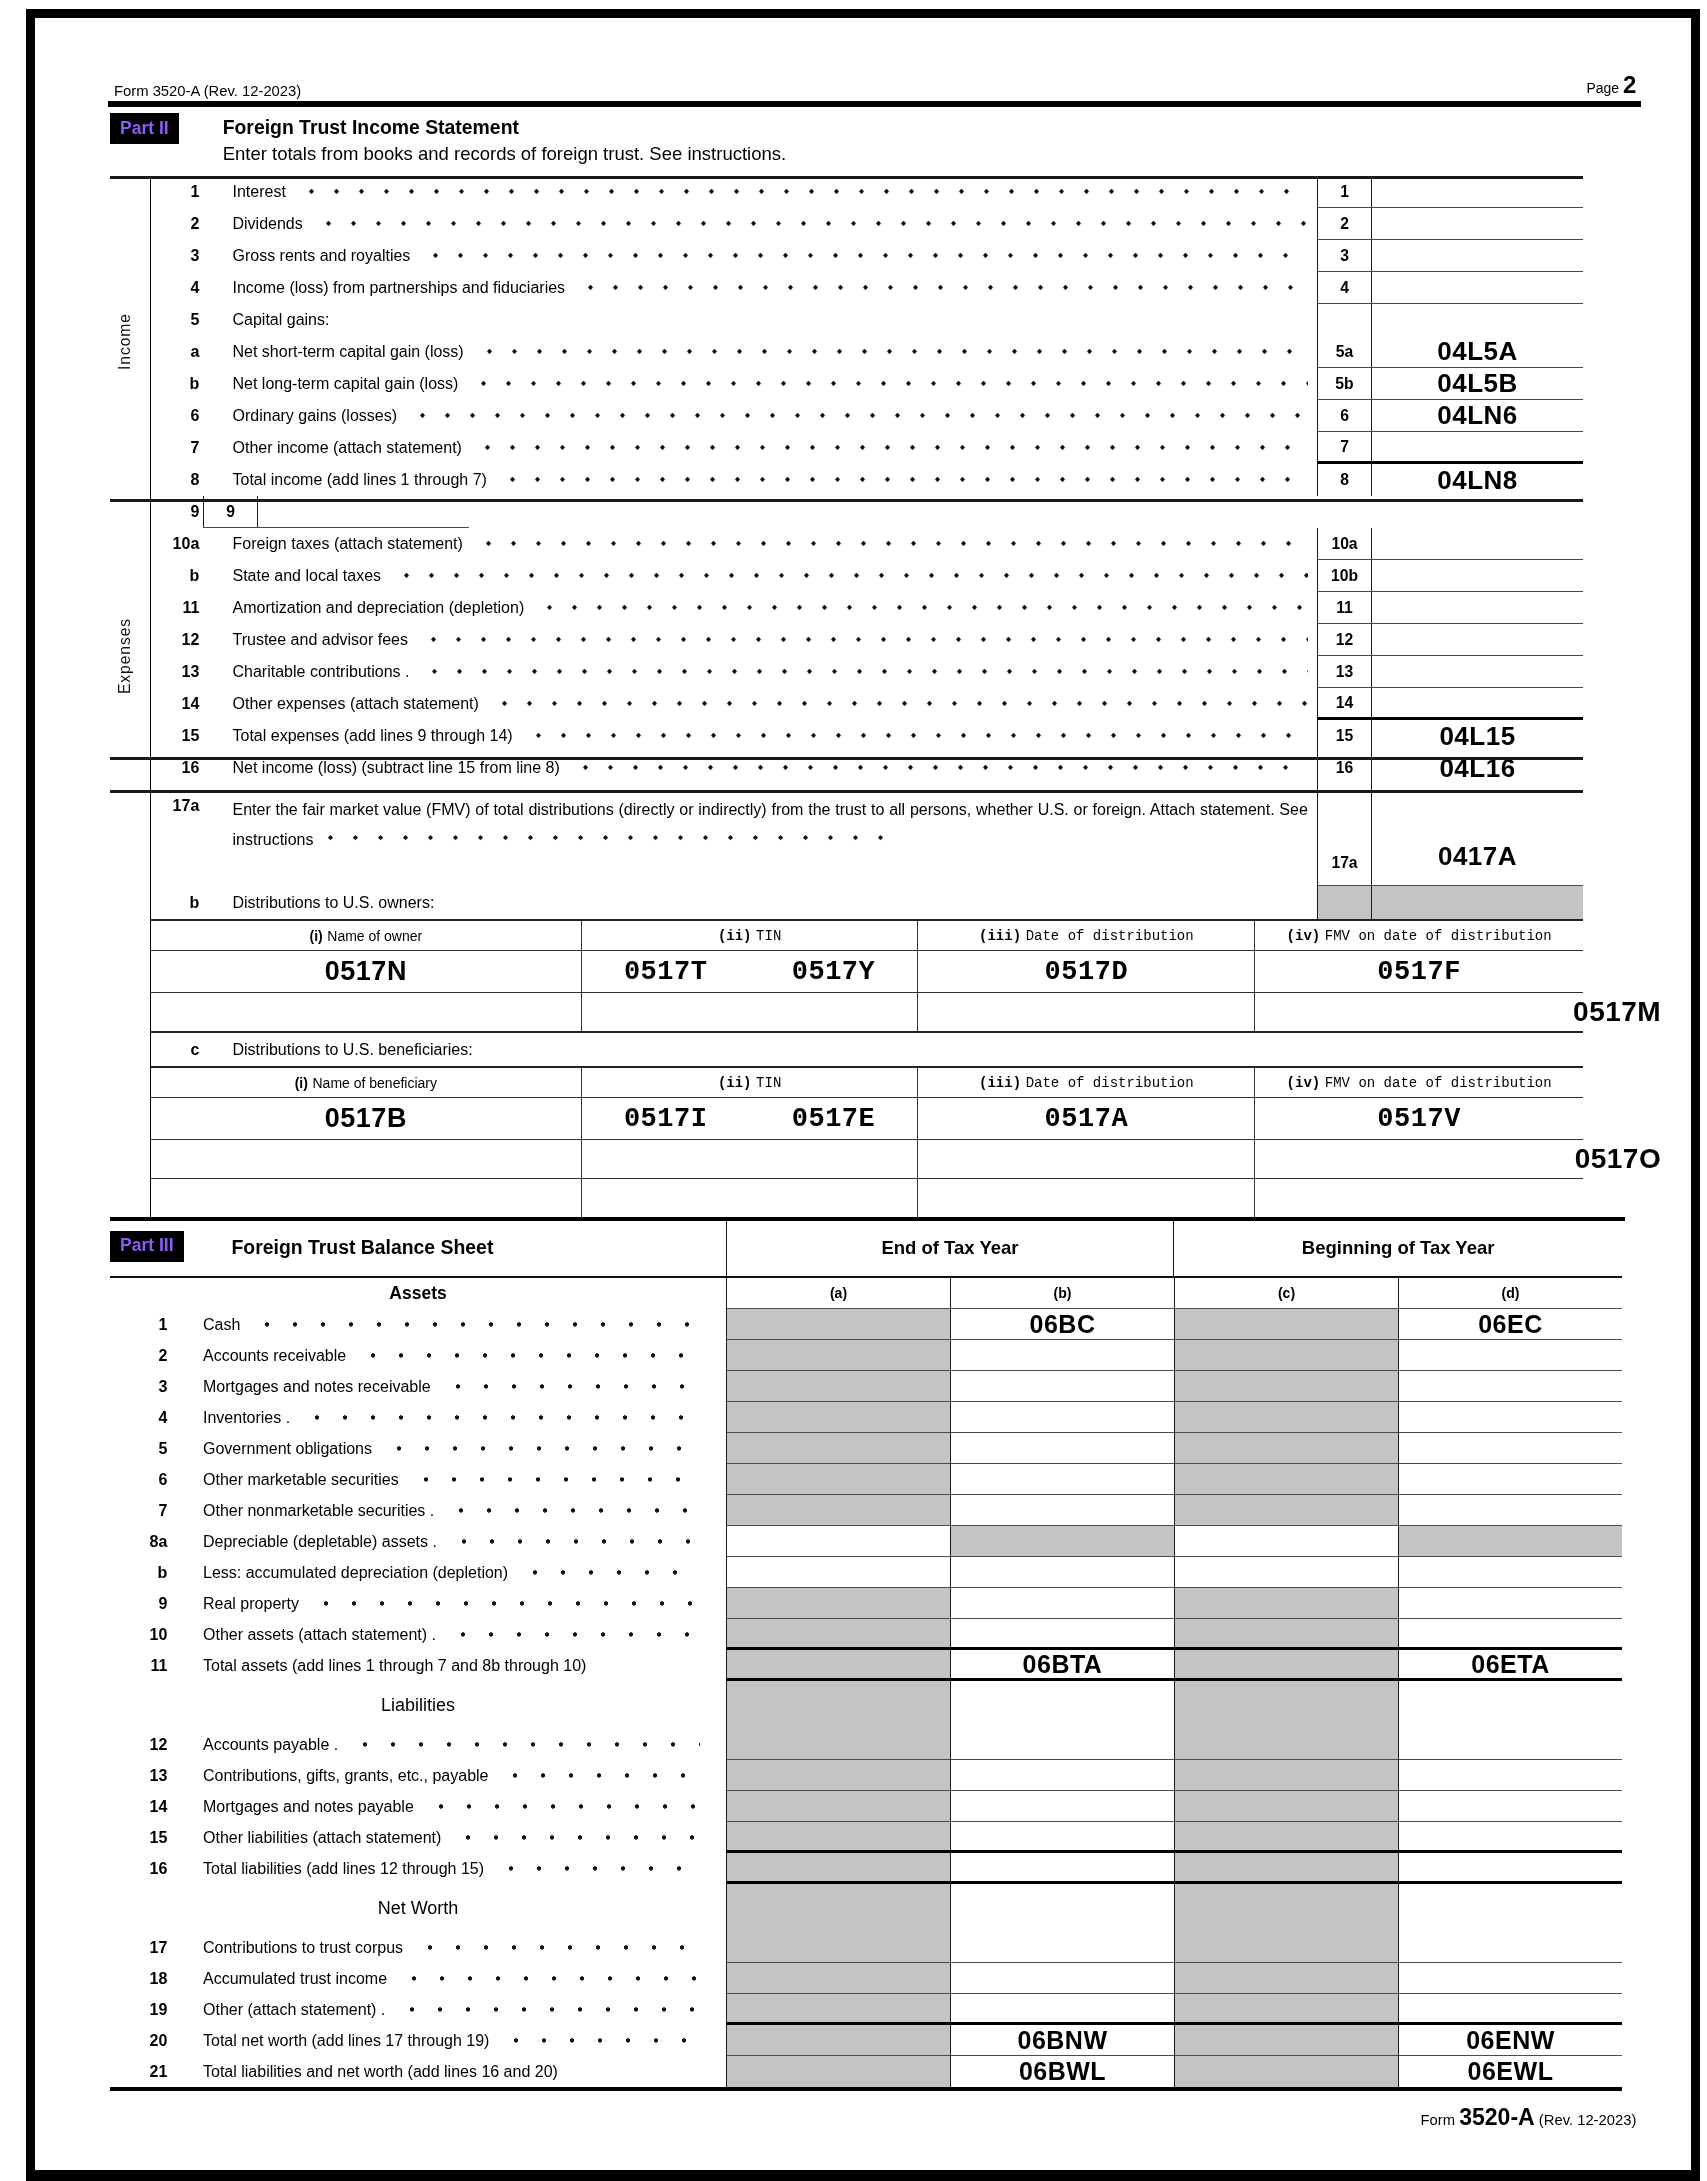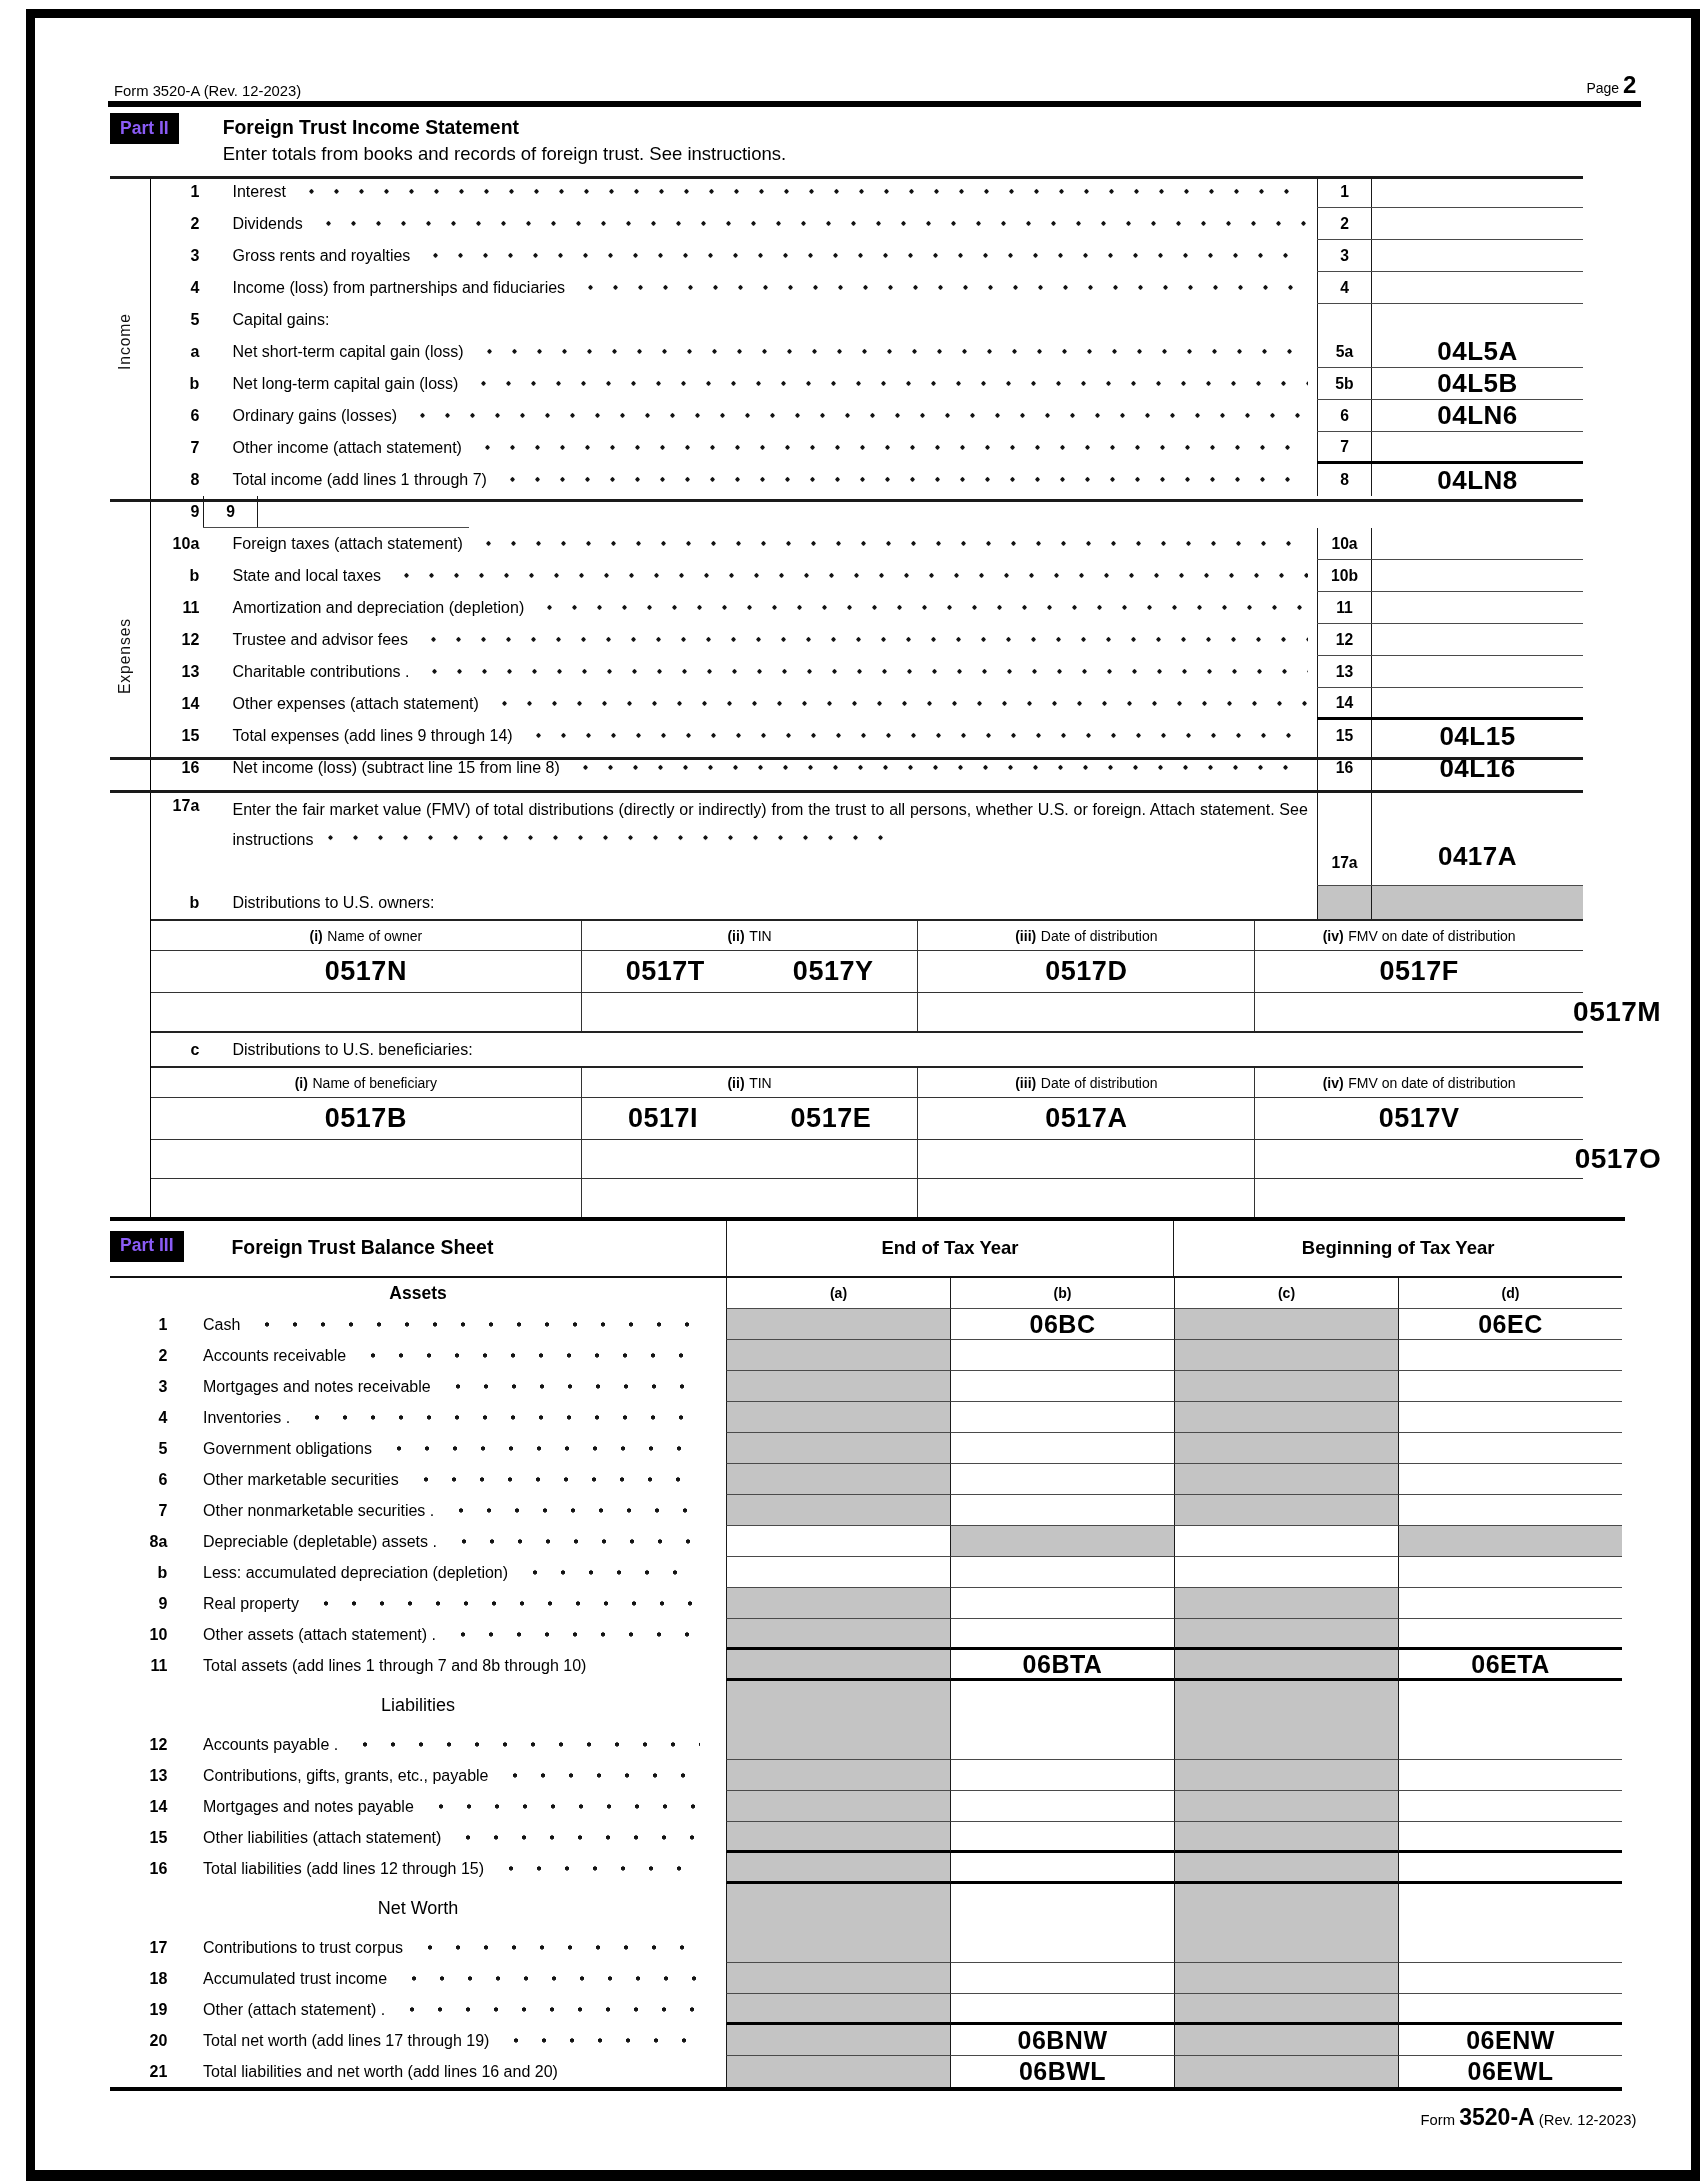--- a/index.html
+++ b/index.html
@@ -64,21 +64,21 @@
   
   .p2-subrow { display:flex; height:33px; align-items:center; }
   .p2-subrow .lab { flex:1; padding-left:29.5px; font-size:16px; }
   .gray { background:#c4c4c4; }
 
   
   .dist-table { border-top:2.3px solid #222; border-bottom:2.3px solid #222; }
   .dt-row { display:flex; position:relative; }
   .dt-row + .dt-row { border-top:1.8px solid #333; }
   .dt-cell { display:flex; align-items:center; justify-content:center; }
-  .dt-cell + .dt-cell { border-left:1.8px solid #333; }
+  .dt-cell + .dt-cell { border-left:1.8px solid #333;font-family:Liberation Mono, monospace; }
   .dt-c1 { width:430px; } .dt-c2 { width:337px; } .dt-c3 { width:337px; } .dt-c4 { width:329px; }
   .dt-hdr { height:29px; font-size:14px; }
   .dt-hdr .tag { font-weight:bold; margin-right:4.6px; }
   .dt-data { height:42px; font-size:27px; font-weight:bold; letter-spacing:0.5px;text-align:center; }
   .dt-data.short { height:39px; }
   .dt-tin { justify-content:space-around; }
   .overflow-val { position:absolute; right:-81px; top:50%; transform:translateY(-50%); font-size:28px; font-weight:bold; letter-spacing:0.5px; background:#fff; padding:0 2.8px; z-index:4; }
 
   
   .p3-table { position:relative; margin-left:36px; width:1512px; border-bottom:4.6px solid #000; }

